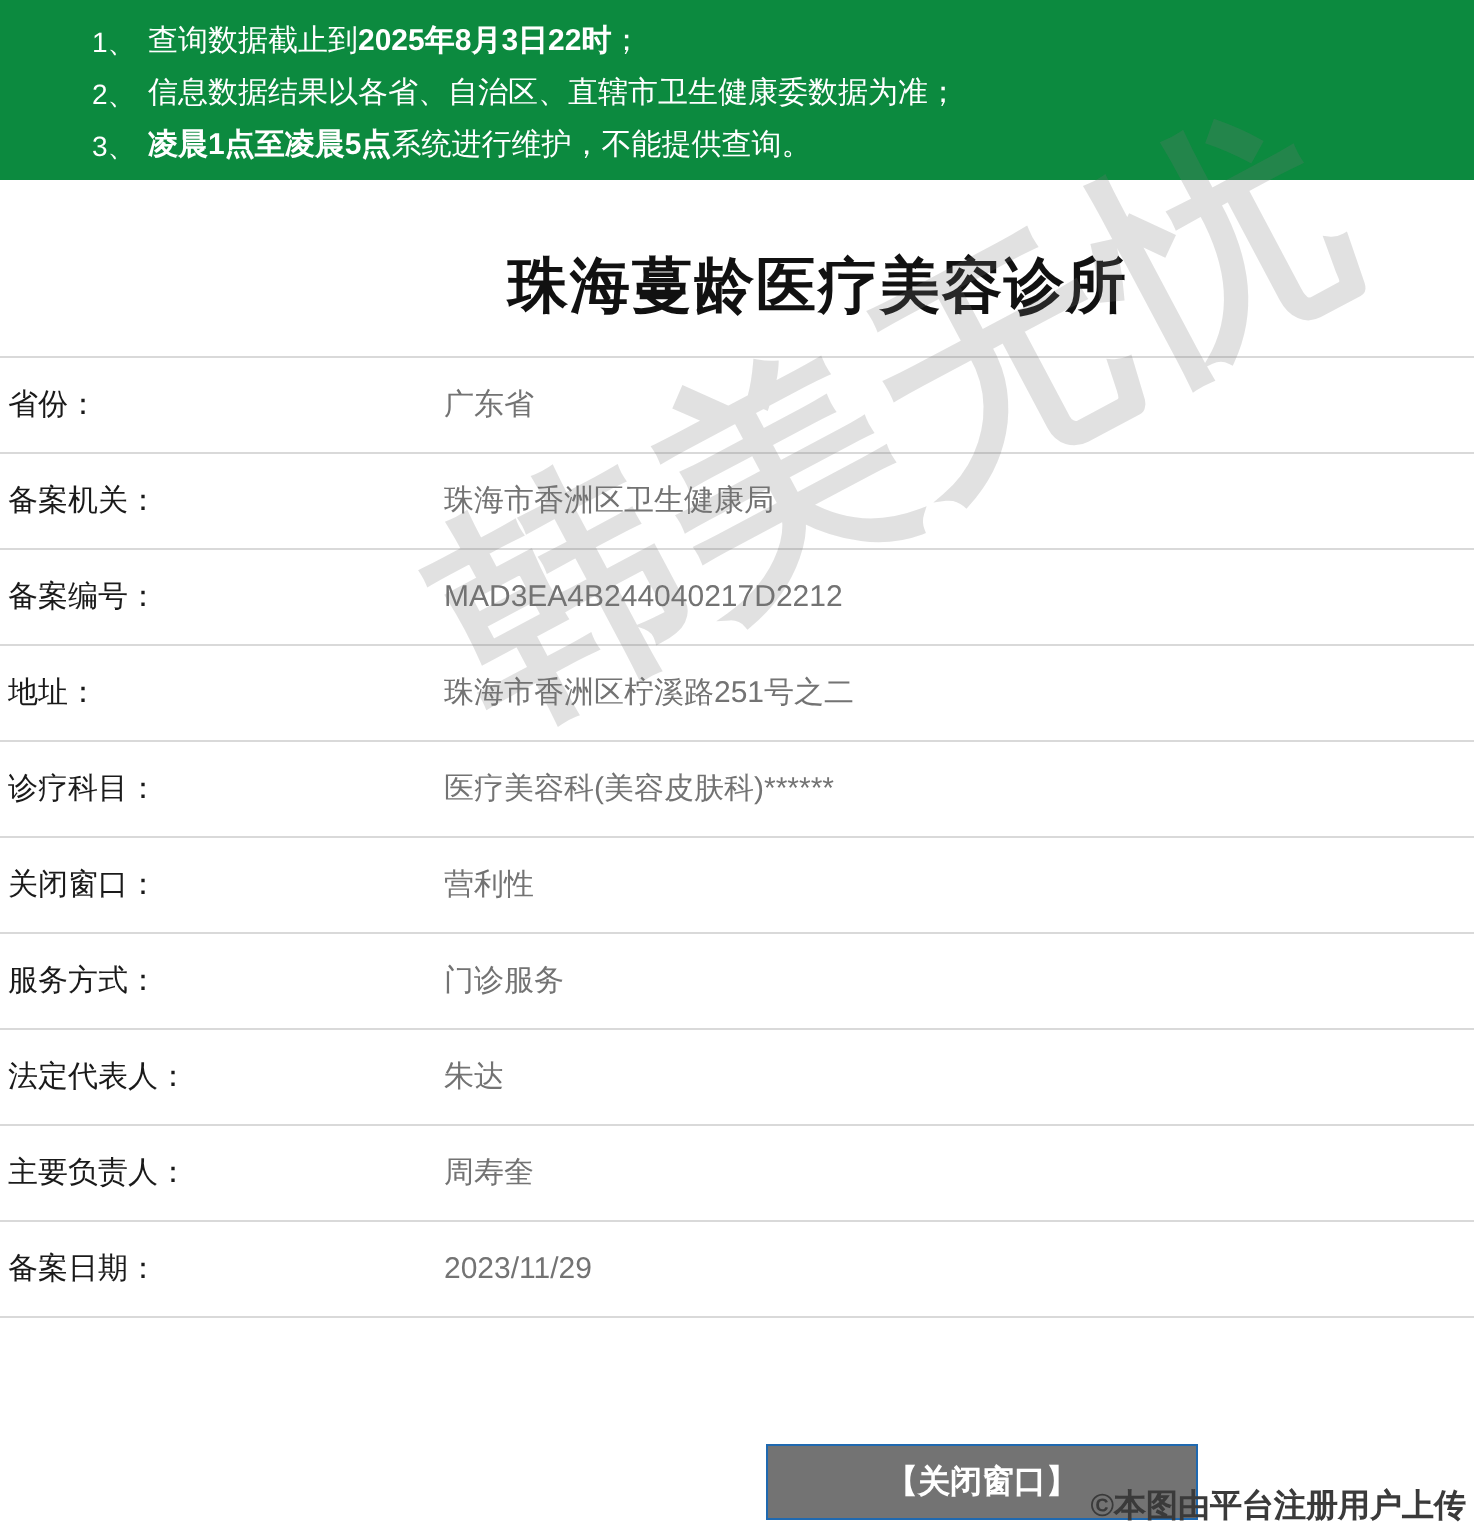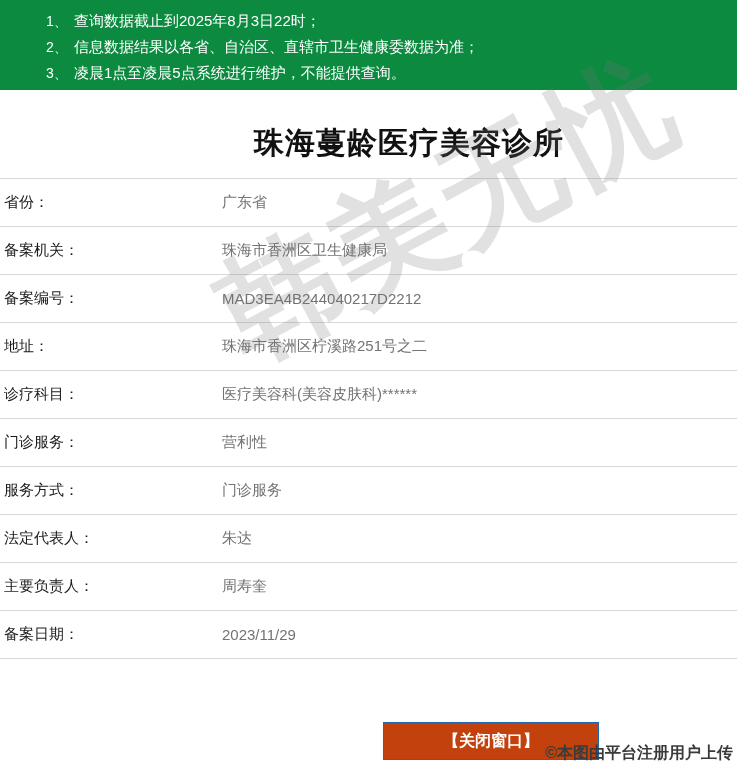--- a/index.html
+++ b/index.html
@@ -32,21 +32,21 @@
     font-size: 15px;
     line-height: 26px;
     padding-left: 46px;
     white-space: nowrap;
   }
   .notice-num {
     width: 28px;
     flex: 0 0 28px;
     font-size: 14px;
   }
-  .notice-text .b { font-weight: normal; margin-top: 23px; }
+  .notice-text .b { font-weight: bold; margin-top: 23px; }
 
   
   .title-wrap {
     height: 88px;
     display: flex;
     align-items: center;
     justify-content: center;
     padding-top: 18px;
     padding-left: 21px;
   }
@@ -105,21 +105,21 @@
     bottom: 0;
     width: 737px;
     height: 52px;
   }
   .close-btn {
     position: absolute;
     left: 383px;
     top: 6px;
     width: 216px;
     height: 38px;
-    background: #c2410c;
+    background: #737373;
     border: 1px solid #1f69b0;
     color: #ffffff;
     font-size: 16px;
     font-weight: bold;
     display: flex;
     align-items: center;
     justify-content: center;
     cursor: pointer;
   }
   .credit {
@@ -174,21 +174,21 @@
         </tr>
         <tr>
           <td class="label">地址：</td>
           <td class="value">珠海市香洲区柠溪路251号之二</td>
         </tr>
         <tr>
           <td class="label">诊疗科目：</td>
           <td class="value">医疗美容科(美容皮肤科)******</td>
         </tr>
         <tr>
-          <td class="label">门诊服务：</td>
+          <td class="label">关闭窗口：</td>
           <td class="value">营利性</td>
         </tr>
         <tr>
           <td class="label">服务方式：</td>
           <td class="value">门诊服务</td>
         </tr>
         <tr>
           <td class="label">法定代表人：</td>
           <td class="value">朱达</td>
         </tr>

